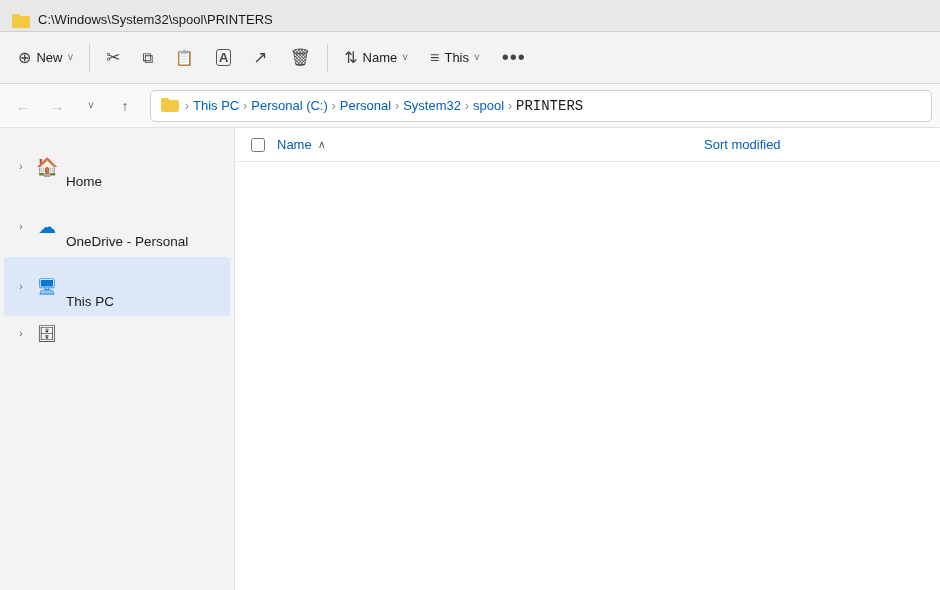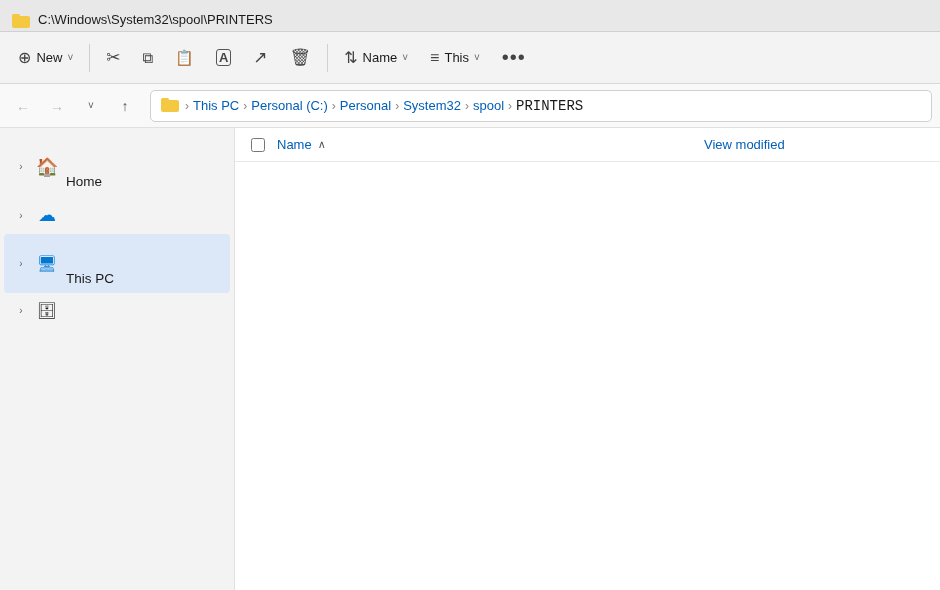--- a/index.html
+++ b/index.html
@@ -343,20 +343,21 @@
 
     <div class="sidebar-item">
       <span class="sidebar-chevron">›</span>
       <span class="sidebar-item-icon">🏠</span>
       <span class="sidebar-item-label">Home</span>
     </div>
 
     <div class="sidebar-item">
       <span class="sidebar-chevron">›</span>
       <span class="sidebar-item-icon" style="color:#0078d4;">☁</span>
+      <span class="sidebar-item-label">OneDrive - Personal</span>
     </div>
 
     <div class="sidebar-item active">
       <span class="sidebar-chevron">›</span>
       <span class="sidebar-item-icon" style="font-size:16px; color:#0078d4;">🖥</span>
       <span class="sidebar-item-label">This PC</span>
     </div>
 
     <div class="sidebar-item">
       <span class="sidebar-chevron">›</span>
@@ -368,21 +369,21 @@
 
     <div class="content-header">
       <div class="col-checkbox">
         <input type="checkbox" style="width: 14px; height: 14px;">
       </div>
       <div class="col-name">
         <span>Name</span>
         <span class="sort-arrow">∧</span>
       </div>
       <div class="col-date">
-        <span>View modified</span>
+        <span>Sort modified</span>
       </div>
     </div>
 
     <div class="content-body">
     </div>
   </div>
 
 </div>
 
 </body></html>

